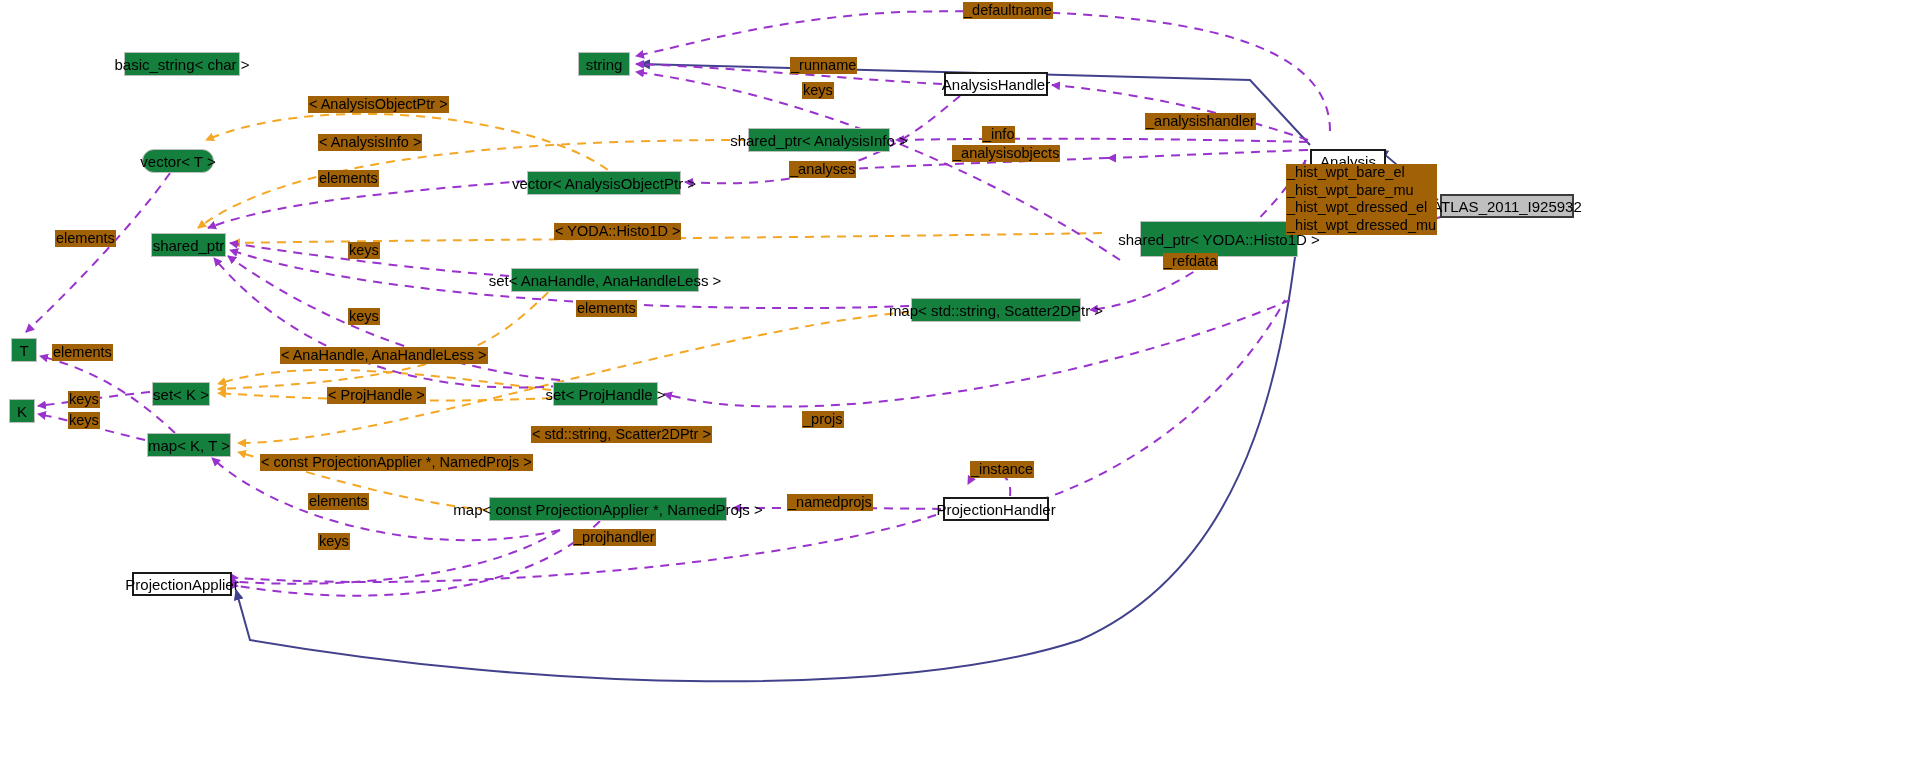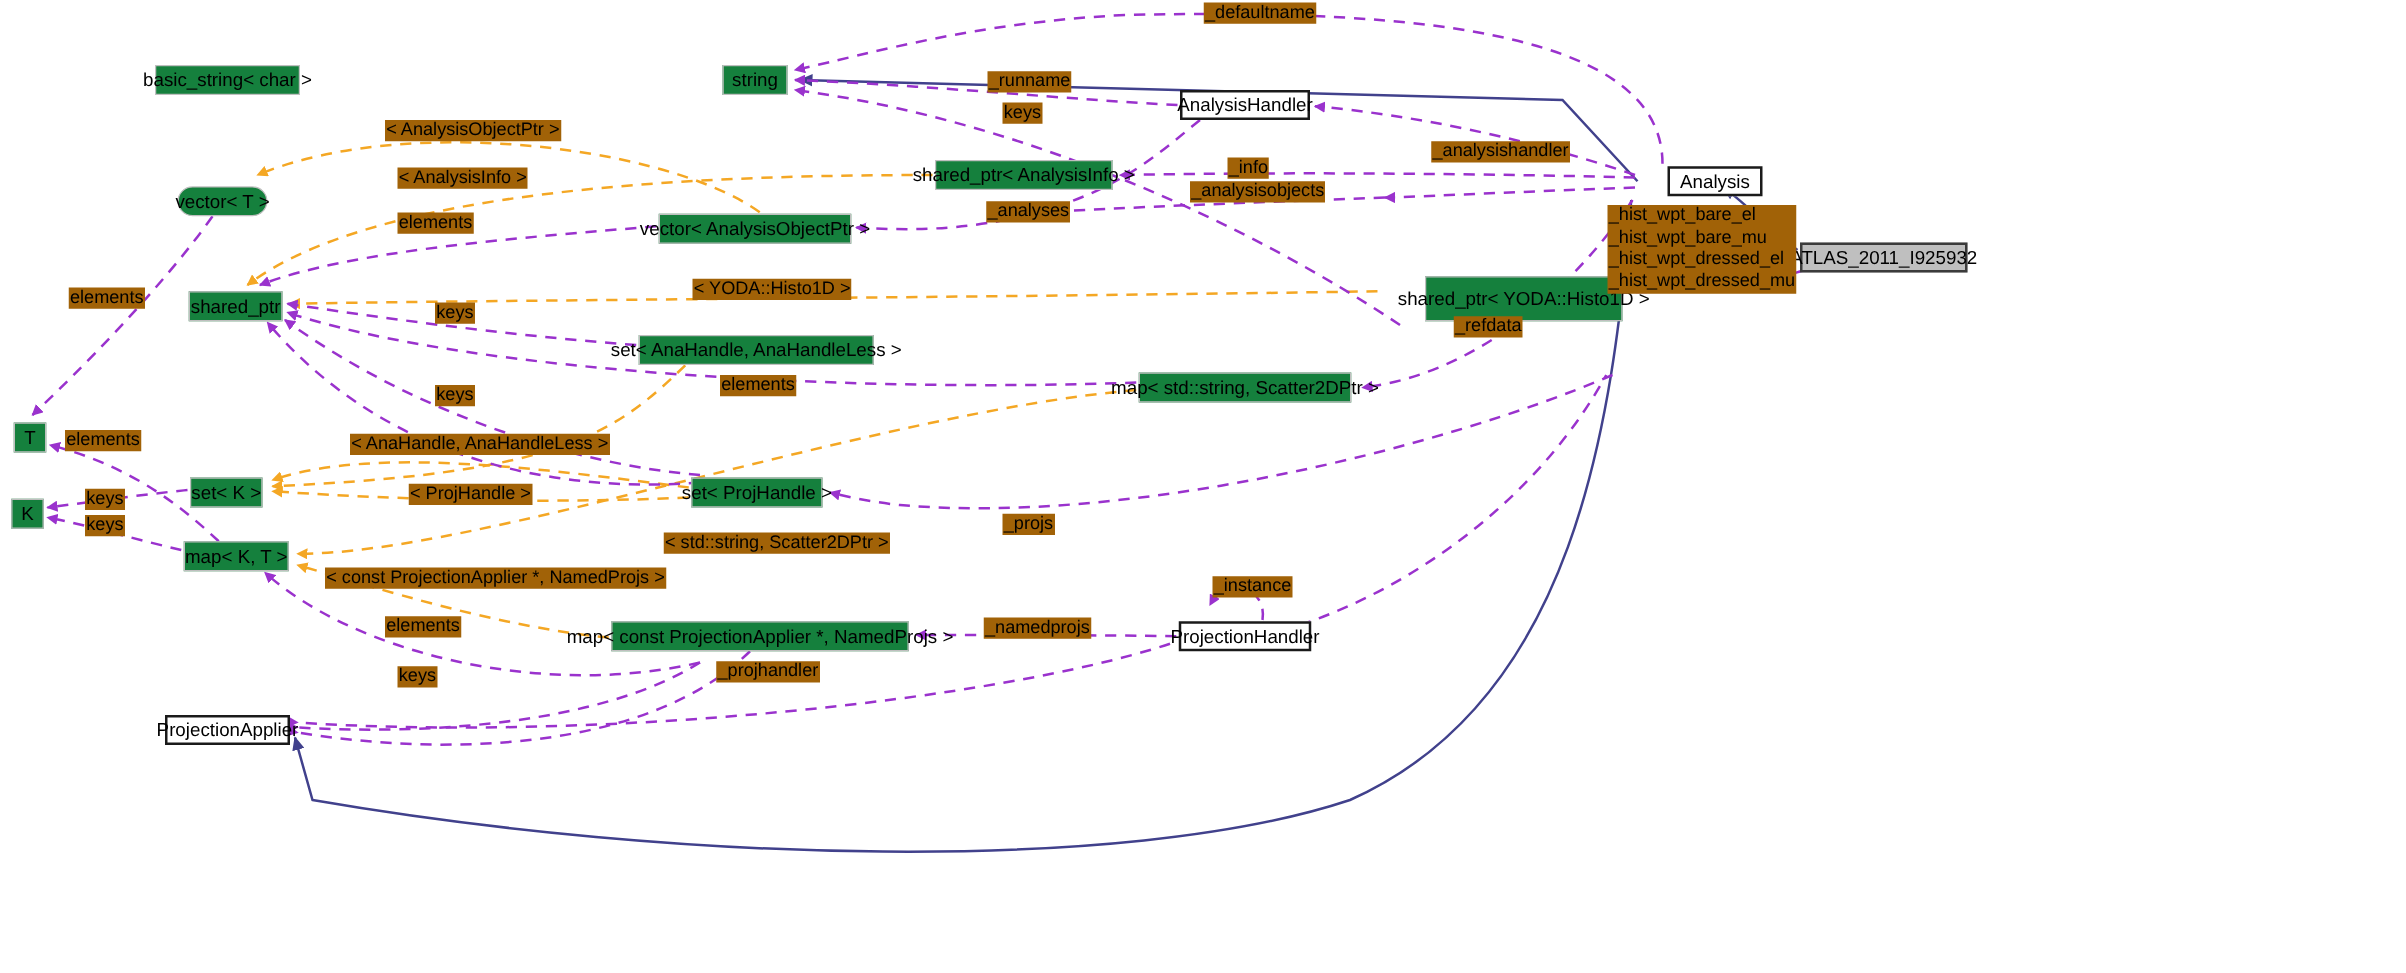--- a/index.html
+++ b/index.html
@@ -165,21 +165,21 @@
   </div>
 
   <div class="node plain" style="left:142px; top:149px; width:72px; height:24px;border-radius:12px;">
     <span>vector&lt; T &gt;</span>
   </div>
 
   <div class="node plain" style="left:748px; top:128px; width:142px; height:24px;">
     <span>shared_ptr&lt; AnalysisInfo &gt;</span>
   </div>
 
-  <div class="node strong" style="left:1310px; top:133px; width:76px; height:24px;margin-left:24px;">
+  <div class="node strong" style="left:1310px; top:149px; width:76px; height:24px;">
     <span>Analysis</span>
   </div>
 
   <div class="node plain" style="left:527px; top:171px; width:154px; height:24px;">
     <span>vector&lt; AnalysisObjectPtr &gt;</span>
   </div>
 
   <div class="node current" style="left:1440px; top:194px; width:134px; height:24px;">
     <span>ATLAS_2011_I925932</span>
   </div>

